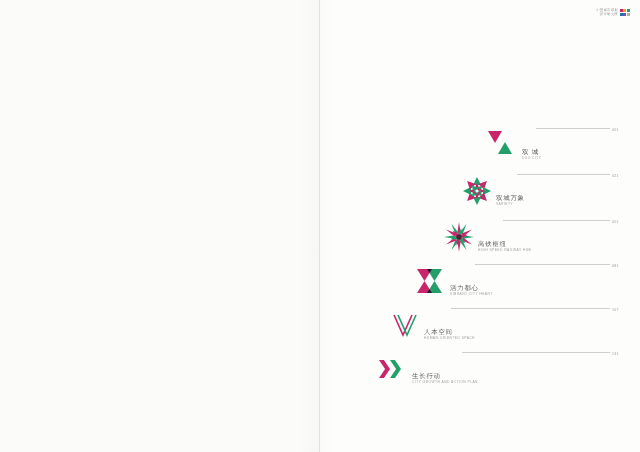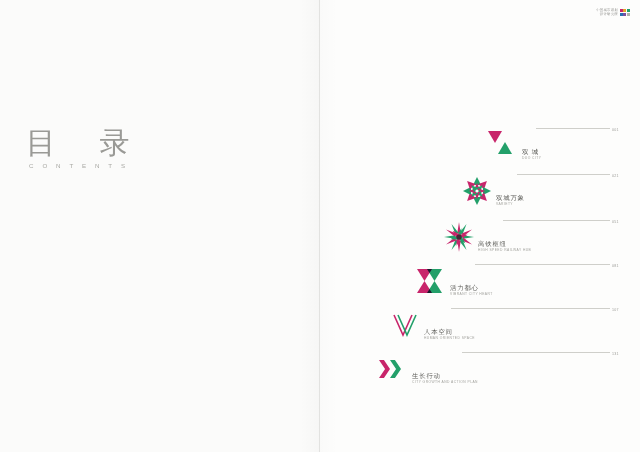--- a/index.html
+++ b/index.html
@@ -221,24 +221,20 @@
 <body>
 
 <div class="spread">
 
   <div class="page-left"></div>
   <div class="page-right"></div>
   <div class="edge-shadow-left"></div>
   <div class="edge-shadow-right"></div>
   <div class="spine"></div>
 
-  <div class="contents-block">
-    <div class="contents-cjk">目 录</div>
-    <div class="contents-en">C O N T E N T S</div>
-  </div>
 
   <div class="header-logo">
     <div class="header-logo-text">
       <div>中国城市规划</div>
       <div>设计研究院</div>
     </div>
     <div class="header-logo-mark">
       <i style="background:#c8256b"></i>
         <i style="background:#e0a32a"></i>
         <i style="background:#23a06a"></i>

